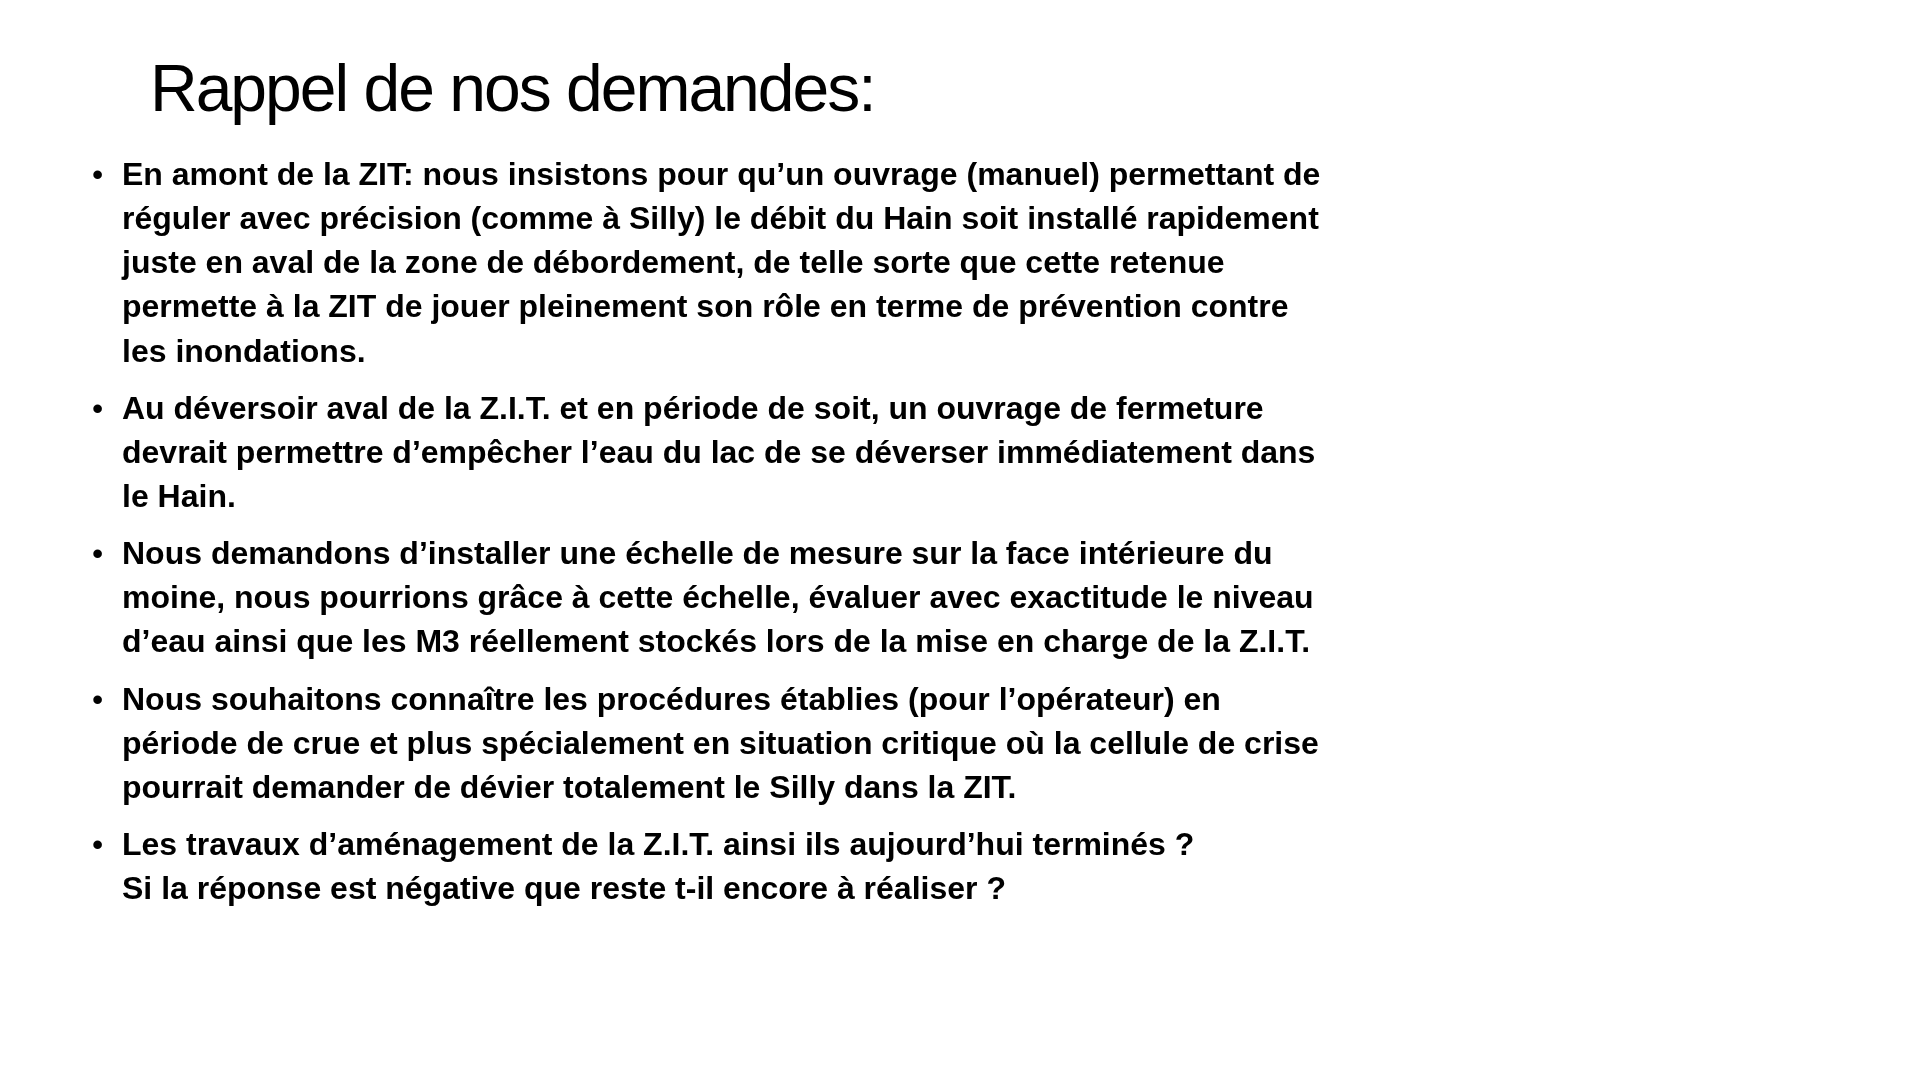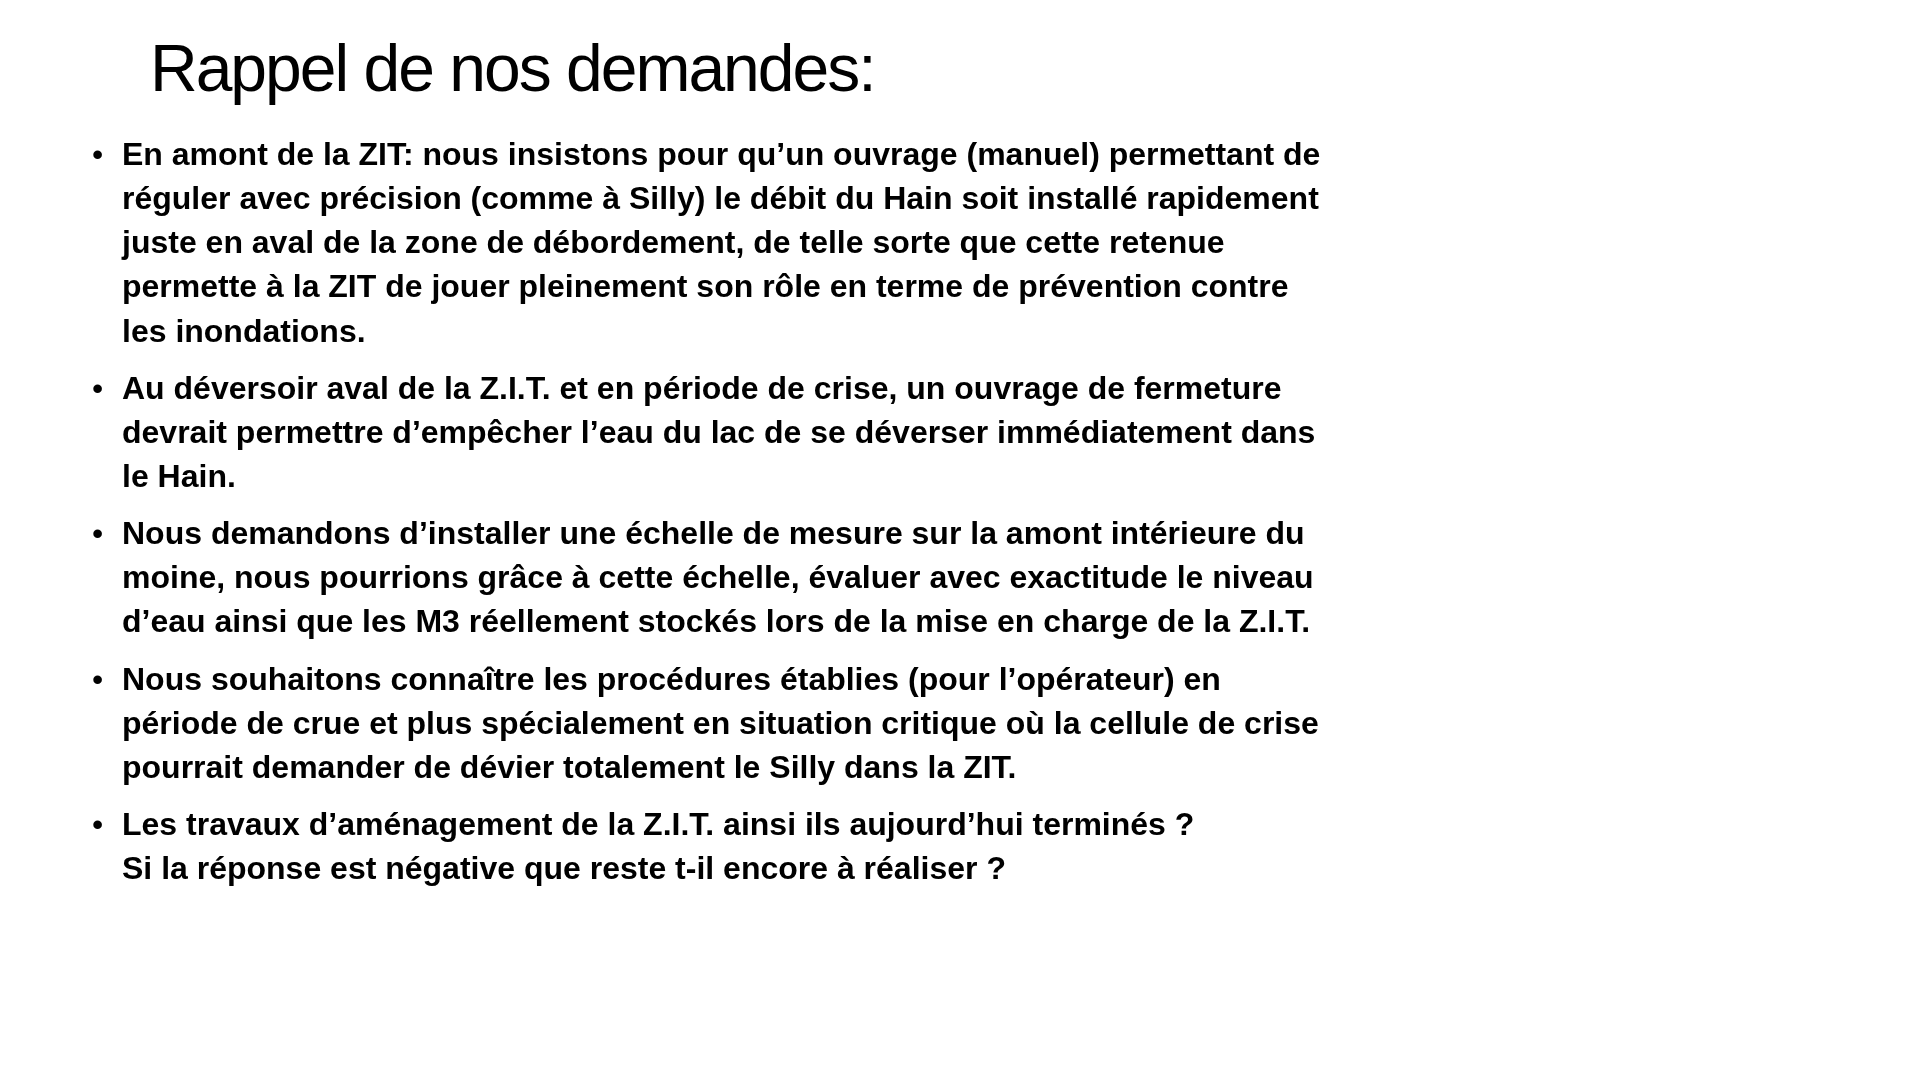--- a/index.html
+++ b/index.html
@@ -12,21 +12,21 @@
     position: relative;
     width: 1920px;
     height: 1080px;
     background: #ffffff;
     color: #000000;
     font-family: "Liberation Sans", sans-serif;
     overflow: hidden;
     box-sizing: border-box;
   }
   .slide-title {
-    margin: 32px 0 0 150px;
+    margin: 52px 0 0 150px;
     font-size: 66px;
     font-weight: 400;
     letter-spacing: -2px;
     line-height: 1.12;
     white-space: nowrap;
   }
   .bullet-list {
     list-style: none;
     margin: 26px 0 0 0;
     padding: 0 0 0 92px;
@@ -62,28 +62,28 @@
       <span class="bullet-marker">•</span>
       <span class="bullet-text">En amont de la ZIT: nous insistons pour qu’un ouvrage (manuel) permettant de
 réguler avec précision (comme à Silly) le débit du Hain soit installé rapidement
 juste en aval de la zone de débordement, de telle sorte que cette retenue
 permette à la ZIT de jouer pleinement son rôle en terme de prévention contre
 les inondations.</span>
     </li>
 
     <li class="bullet-item">
       <span class="bullet-marker">•</span>
-      <span class="bullet-text">Au déversoir aval de la Z.I.T. et en période de crise, un ouvrage de fermeture
+      <span class="bullet-text">Au déversoir aval de la Z.I.T. et en période de soit, un ouvrage de fermeture
 devrait permettre d’empêcher l’eau du lac de se déverser immédiatement dans
 le Hain.</span>
     </li>
 
     <li class="bullet-item">
       <span class="bullet-marker">•</span>
-      <span class="bullet-text">Nous demandons d’installer une échelle de mesure sur la amont intérieure  du
+      <span class="bullet-text">Nous demandons d’installer une échelle de mesure sur la face intérieure  du
 moine, nous pourrions grâce à cette échelle, évaluer avec exactitude le niveau
 d’eau ainsi que les M3 réellement stockés lors de la mise en charge de la Z.I.T.</span>
     </li>
 
     <li class="bullet-item">
       <span class="bullet-marker">•</span>
       <span class="bullet-text">Nous souhaitons connaître les procédures établies (pour l’opérateur) en
 période de crue et plus spécialement en situation critique où la cellule de crise
 pourrait demander de dévier totalement le Silly dans la ZIT.</span>
     </li>

